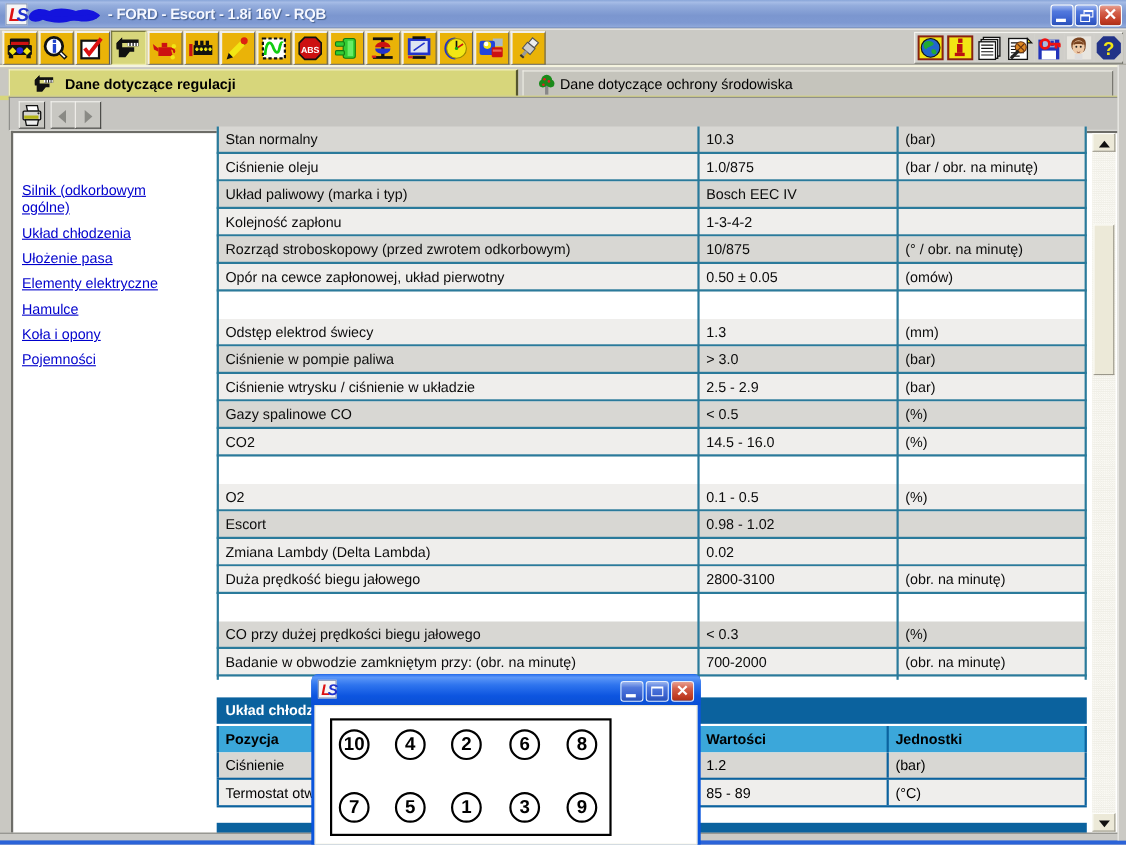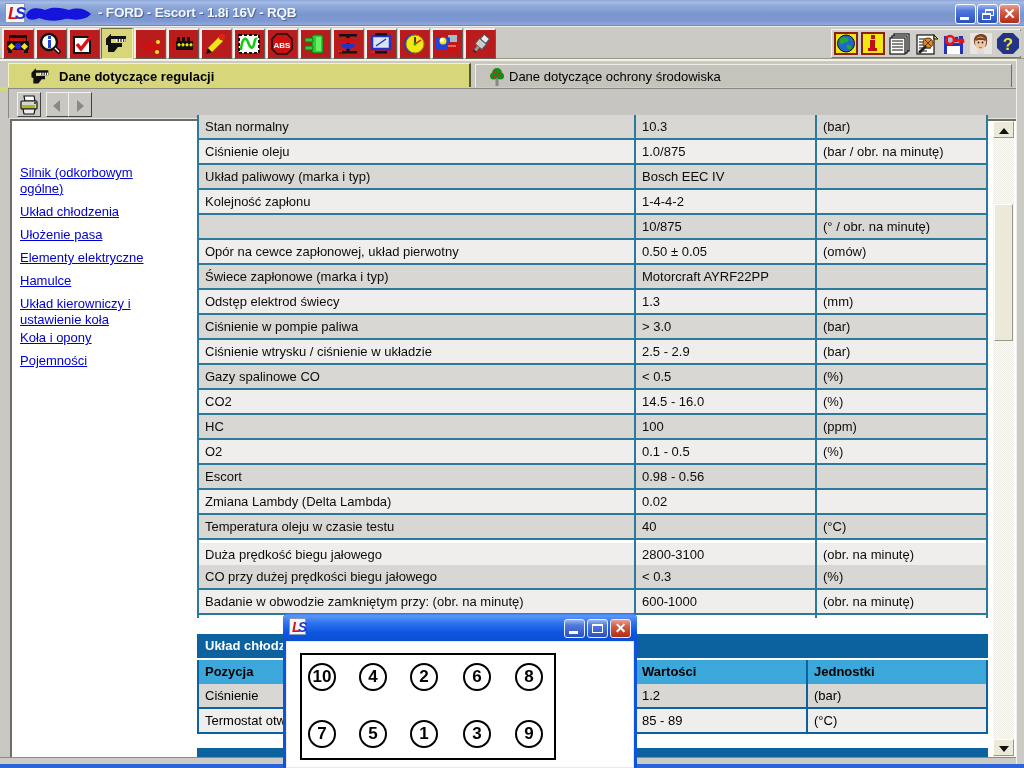--- a/index.html
+++ b/index.html
@@ -12,21 +12,21 @@
   color:#f4f7ff; text-shadow:1px 1px 1px #46608f; letter-spacing:-0.2px; white-space:nowrap;}
 .lsicon { background:#f6f6f6; border:1px solid #8899bb; position:absolute; }
 .lsicon .L { position:absolute; color:#dd1111; font-weight:bold; font-style:italic; }
 .lsicon .S { position:absolute; color:#2233cc; font-weight:bold; font-style:italic; }
 .capbtn { position:absolute; top:4px; width:21px; height:20px; border-radius:3px;
   border:1px solid #fff; color:#fff; }
 .capblue { background:linear-gradient(180deg,#9db6ef 0%,#5279dd 30%,#3a62d0 70%,#2b51b8 100%); }
 .capred  { background:linear-gradient(180deg,#e8a091 0%,#d4604a 35%,#c03a22 80%,#a93018 100%); }
 
 #toolbar { left:0; top:26px; width:1024px; height:33px; background:#cbcac5; border-top:1px solid #efeeea; border-bottom:1px solid #98978f; }
-.tbtn { position:absolute; top:1px; width:32px; height:31px; background:#b91c1c;
+.tbtn { position:absolute; top:1px; width:32px; height:31px; background:#eab308;
   border-top:2px solid #f0efeb; border-left:2px solid #f0efeb;
   border-right:1px solid #5f5f5c; border-bottom:1px solid #5f5f5c; }
 .tbtn svg { position:absolute; left:2px; top:2px; }
 .tbtn.act { background:#d7d67b; border-top:1px solid #6f6f3d; border-left:1px solid #6f6f3d;
   border-right:1px solid #f2f1b0; border-bottom:1px solid #f2f1b0; }
 #rpanel { position:absolute; left:831px; top:2px; width:190px; height:29px; background:#d2d1cc;
   border-top:1px solid #f4f3ef; border-left:1px solid #f4f3ef; border-right:1px solid #77776f; border-bottom:1px solid #77776f;}
 .rbtn { position:absolute; top:1px; width:26px; height:25px; background:#cfcec9; }
 .rbtn svg { position:absolute; left:1px; top:1px; }
 
@@ -366,21 +366,20 @@
       <div class="arr" style="left:8px;border-top:6px solid transparent;border-bottom:6px solid transparent;border-left:7px solid #8a8a85"></div>
     </div>
   </div>
 <div id="content" class="abs">
     <div id="sidebar">
       <div><a href="#">Silnik (odkorbowym ogólne)</a></div>
       <div><a href="#">Układ chłodzenia</a></div>
       <div><a href="#">Ułożenie pasa</a></div>
       <div><a href="#">Elementy elektryczne</a></div>
       <div><a href="#">Hamulce</a></div>
-      <div style="margin-bottom:2px"><a href="#">Układ kierowniczy i ustawienie koła</a></div>
       <div><a href="#">Koła i opony</a></div>
       <div><a href="#">Pojemności</a></div>
     </div>
     <div class="abs" style="left:185px;top:-6px;width:791px;height:503px;">
       <div class="trow bgA" style="top:0px">
         <span style="left:8px">Stan normalny</span>
         <span style="left:445px">10.3</span>
         <span style="left:626px">(bar)</span>
       </div>
       <div class="trow bgB" style="top:25px">
@@ -388,37 +387,33 @@
         <span style="left:445px">1.0/875</span>
         <span style="left:626px">(bar / obr. na minutę)</span>
       </div>
       <div class="trow bgA" style="top:50px">
         <span style="left:8px">Układ paliwowy (marka i typ)</span>
         <span style="left:445px">Bosch EEC IV</span>
         <span style="left:626px"></span>
       </div>
       <div class="trow bgB" style="top:75px">
         <span style="left:8px">Kolejność zapłonu</span>
-        <span style="left:445px">1-4-4-2</span>
+        <span style="left:445px">1-3-4-2</span>
         <span style="left:626px"></span>
       </div>
       <div class="trow bgA" style="top:100px">
+        <span style="left:8px">Rozrząd stroboskopowy (przed zwrotem odkorbowym)</span>
         <span style="left:445px">10/875</span>
         <span style="left:626px">(° / obr. na minutę)</span>
       </div>
       <div class="trow bgB" style="top:125px">
         <span style="left:8px">Opór na cewce zapłonowej, układ pierwotny</span>
         <span style="left:445px">0.50 ± 0.05</span>
         <span style="left:626px">(omów)</span>
       </div>
-      <div class="trow bgA" style="top:150px">
-        <span style="left:8px">Świece zapłonowe (marka i typ)</span>
-        <span style="left:445px">Motorcraft AYRF22PP</span>
-        <span style="left:626px"></span>
-      </div>
       <div class="trow bgB" style="top:175px">
         <span style="left:8px">Odstęp elektrod świecy</span>
         <span style="left:445px">1.3</span>
         <span style="left:626px">(mm)</span>
       </div>
       <div class="trow bgA" style="top:200px">
         <span style="left:8px">Ciśnienie w pompie paliwa</span>
         <span style="left:445px">&gt; 3.0</span>
         <span style="left:626px">(bar)</span>
       </div>
@@ -430,58 +425,53 @@
       <div class="trow bgA" style="top:250px">
         <span style="left:8px">Gazy spalinowe CO</span>
         <span style="left:445px">&lt; 0.5</span>
         <span style="left:626px">(%)</span>
       </div>
       <div class="trow bgB" style="top:275px">
         <span style="left:8px">CO2</span>
         <span style="left:445px">14.5 - 16.0</span>
         <span style="left:626px">(%)</span>
       </div>
-      <div class="trow bgA" style="top:300px">
-        <span style="left:8px">HC</span>
-        <span style="left:445px">100</span>
-        <span style="left:626px">(ppm)</span>
-      </div>
       <div class="trow bgB" style="top:325px">
         <span style="left:8px">O2</span>
         <span style="left:445px">0.1 - 0.5</span>
         <span style="left:626px">(%)</span>
       </div>
       <div class="trow bgA" style="top:350px">
         <span style="left:8px">Escort</span>
-        <span style="left:445px">0.98 - 0.56</span>
+        <span style="left:445px">0.98 - 1.02</span>
         <span style="left:626px"></span>
       </div>
       <div class="trow bgB" style="top:375px">
         <span style="left:8px">Zmiana Lambdy (Delta Lambda)</span>
         <span style="left:445px">0.02</span>
         <span style="left:626px"></span>
       </div>
       <div class="trow bgA" style="top:400px">
         <span style="left:8px">Temperatura oleju w czasie testu</span>
         <span style="left:445px">40</span>
         <span style="left:626px">(°C)</span>
       </div>
-      <div class="trow bgB" style="top:428px">
+      <div class="trow bgB" style="top:400px">
         <span style="left:8px">Duża prędkość biegu jałowego</span>
         <span style="left:445px">2800-3100</span>
         <span style="left:626px">(obr. na minutę)</span>
       </div>
       <div class="trow bgA" style="top:450px">
         <span style="left:8px">CO przy dużej prędkości biegu jałowego</span>
         <span style="left:445px">&lt; 0.3</span>
         <span style="left:626px">(%)</span>
       </div>
       <div class="trow bgB" style="top:475px">
         <span style="left:8px">Badanie w obwodzie zamkniętym przy: (obr. na minutę)</span>
-        <span style="left:445px">600-1000</span>
+        <span style="left:445px">700-2000</span>
         <span style="left:626px">(obr. na minutę)</span>
       </div>
       <div class="vline" style="left:0px;height:503px"></div>
       <div class="vline" style="left:437px;height:503px"></div>
       <div class="vline" style="left:618px;height:503px"></div>
       <div class="vline" style="left:789px;height:503px"></div>
     </div>
     <div class="abs" style="left:185px;top:513px;width:791px;">
       <div class="s2hdr" style="left:0;top:0;width:791px;height:24px;">
         <span style="position:absolute;left:8px;top:4px;">Układ chłodzenia</span>

